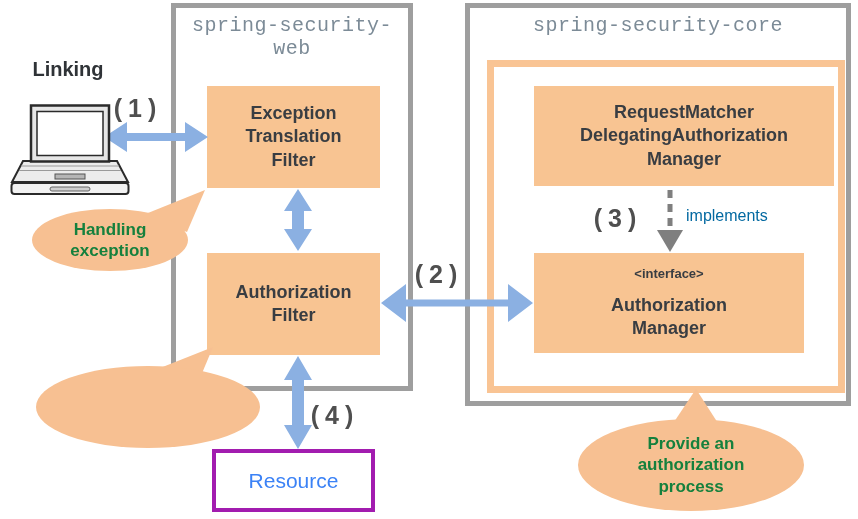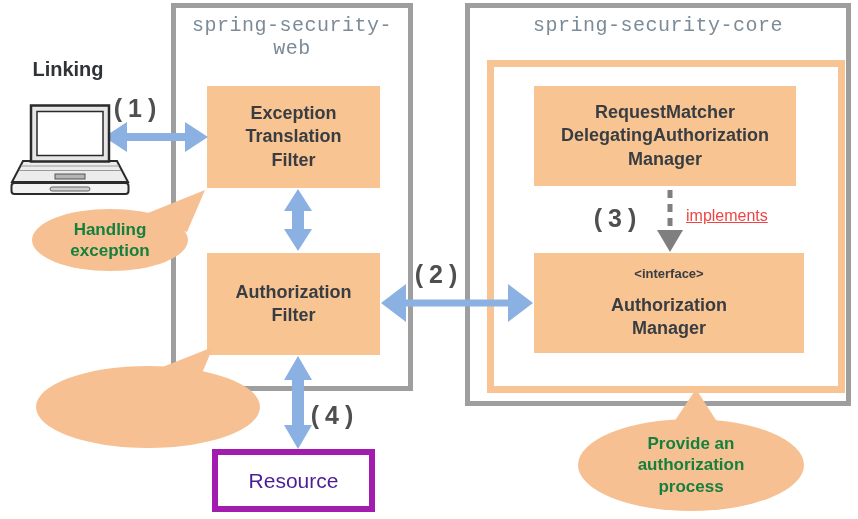--- a/index.html
+++ b/index.html
@@ -21,29 +21,29 @@
     box-sizing:border-box;
   }
   .obox{
     position:absolute;background:#f8c492;box-sizing:border-box;
     display:flex;flex-direction:column;align-items:center;justify-content:center;
     text-align:center;color:#393d42;font-weight:bold;font-size:18px;line-height:1.3;
   }
   .pre{white-space:pre-line;}
   .stereotype{font-size:13px;font-weight:bold;color:#393d42;margin-bottom:11px;}
   .resource-box{
-    position:absolute;border:6px solid #a21caf;background:#fff;box-sizing:border-box;
+    position:absolute;border:4px solid #a21caf;background:#fff;box-sizing:border-box;
     display:flex;align-items:center;justify-content:center;
-    font-size:21px;color:#4c1d95;
+    font-size:21px;color:#3b82f6;
   }
   .step-label{
     position:absolute;font-size:25px;font-weight:bold;color:#4f4f4f;
     letter-spacing:6px;text-align:center;line-height:30px;
   }
-  .impl-label{position:absolute;font-size:16px;color:#ef4444;text-decoration:underline;}
+  .impl-label{position:absolute;font-size:16px;color:#0369a1;}
   .client-label{
     position:absolute;font-size:20px;font-weight:bold;color:#2f3337;text-align:center;
   }
   .bubble-text{
     position:absolute;display:flex;align-items:center;justify-content:center;
     text-align:center;font-size:17px;font-weight:bold;color:#15803d;line-height:1.25;
   }
   svg{display:block;}
 </style>
 </head>
@@ -60,21 +60,21 @@
   </div>
   <div class="orange-frame" style="left:487px;top:60px;width:358px;height:333px;"></div>
 
   <div class="obox pre" style="left:207px;top:86px;width:173px;height:102px;">Exception
 Translation
 Filter</div>
 
   <div class="obox pre" style="left:207px;top:253px;width:173px;height:102px;">Authorization
 Filter</div>
 
-  <div class="obox pre" style="left:534px;top:86px;width:262px;height:100px;">RequestMatcher
+  <div class="obox pre" style="left:534px;top:86px;width:300px;height:100px;">RequestMatcher
 DelegatingAuthorization
 Manager</div>
 
   <div class="obox" style="left:534px;top:253px;width:270px;height:100px;">
     <div class="stereotype">&lt;interface&gt;</div>
     <div class="pre">Authorization
 Manager</div>
   </div>
 
   <div class="resource-box" style="left:212px;top:449px;width:163px;height:63px;">

